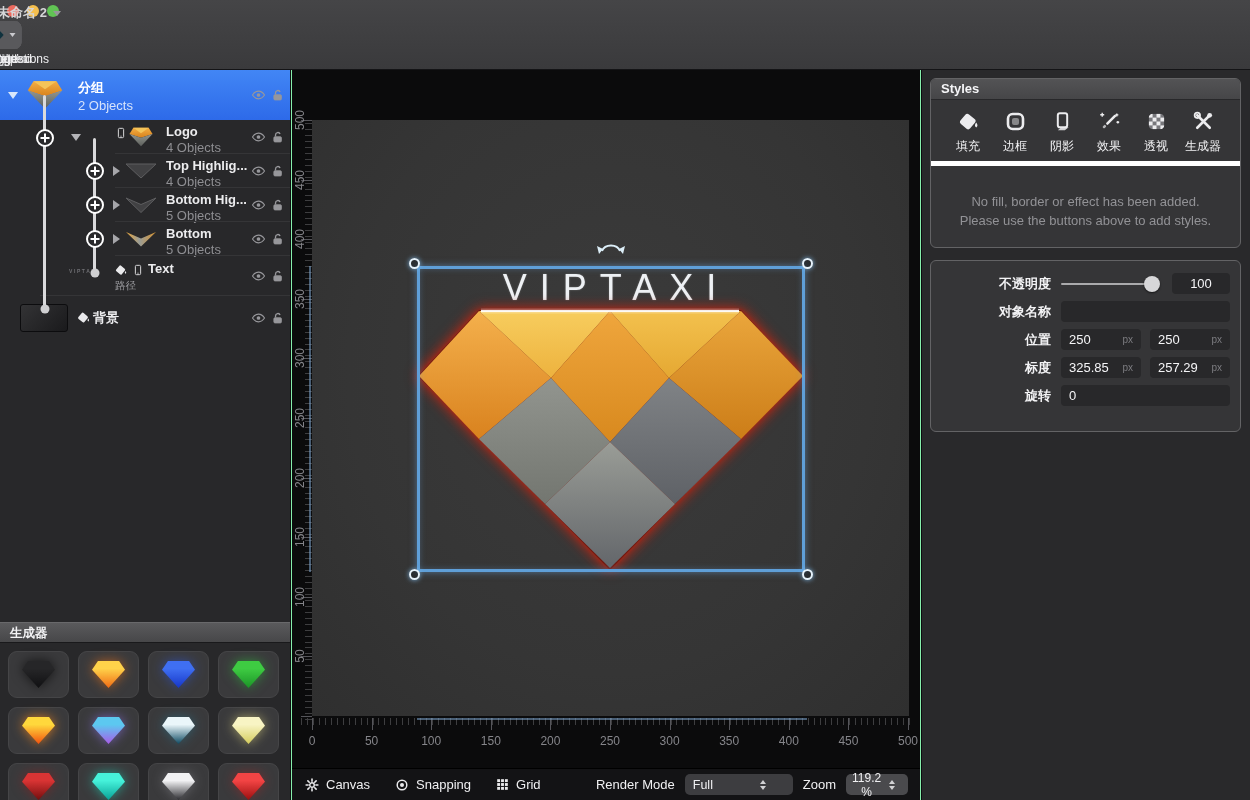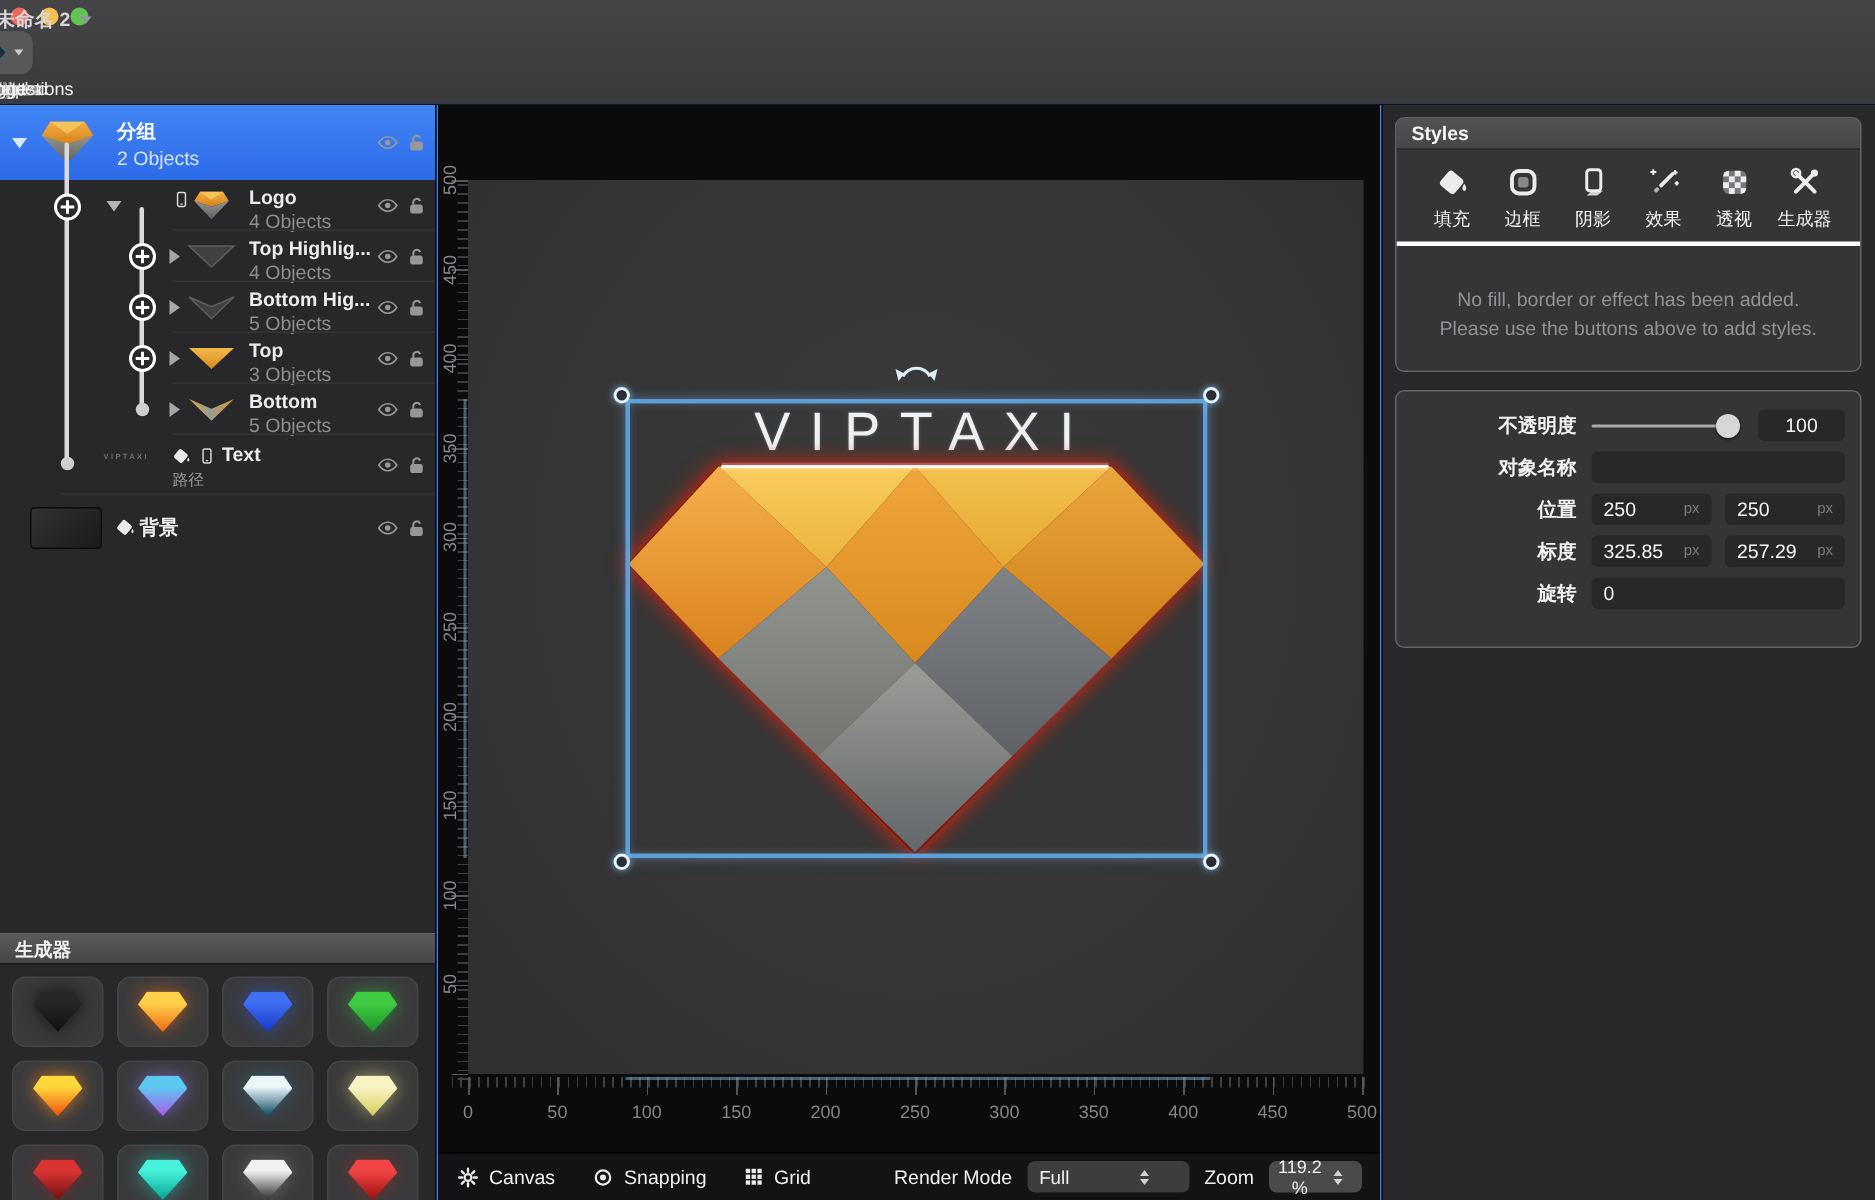--- a/index.html
+++ b/index.html
@@ -1,18 +1,18 @@
 <!DOCTYPE html>
 <html><head>
 <meta charset="utf-8">
 <style>
   * { margin:0; padding:0; box-sizing:border-box; }
   html,body { width:1250px; height:800px; overflow:hidden; background:#1a1a1c;
               font-family:"Liberation Sans","DejaVu Sans",sans-serif; }
-  .window { position:relative; width:1250px; height:800px; background:#3b82f6; overflow:hidden; }
+  .window { position:relative; width:1250px; height:800px; background:#86efac; overflow:hidden; }
 
   
   .chrome { position:absolute; top:0; left:0; right:0; height:70px;
             background:linear-gradient(#454547,#3a3a3c); border-bottom:1px solid #141416; z-index:20; }
   .tl-dot { position:absolute; top:5px; width:12px; height:12px; border-radius:50%; }
   .tl-red    { left:7px;  background:#ec6a5e; }
   .tl-yellow { left:27px; background:#f5bf4f; }
   .tl-green  { left:47px; background:#61c454; }
   .win-title { position:absolute; top:4px; left:50%; transform:translateX(-50%);
                display:flex; align-items:center; gap:6px; font-size:13px; font-weight:700; color:#d6d6d8; }
@@ -170,21 +170,21 @@
 
   
   .rightpanel { position:absolute; top:70px; left:921px; right:0; bottom:0; background:#29292b;
                 border-left:1px solid #0c0c0e; z-index:10; }
   .panel-box { position:absolute; left:8px; right:9px; border:1px solid #636365; border-radius:6px;
                background:#353537; overflow:hidden; }
   .styles-box { top:8px; height:170px; }
   .general-box { top:190px; height:172px; }
   .panel-header { height:21px; background:linear-gradient(#535355,#464648); border-bottom:1px solid #28282a;
                   color:#f5f5f7; font-weight:700; font-size:13px; padding:2px 10px 0; }
-  .styles-buttons { display:flex; justify-content:space-between; padding:9px 14px 6px; border-bottom:3px solid #ffffff; }
+  .styles-buttons { display:flex; justify-content:space-between; padding:9px 14px 6px; border-bottom:5px solid #ffffff; }
   .style-btn { display:flex; flex-direction:column; align-items:center; gap:4px; width:46px; }
   .sicon { width:25px; height:25px; }
   .slabel { font-size:12px; color:#f2f2f4; white-space:nowrap; }
   .styles-empty { padding:27px 22px; text-align:center; color:#929296; font-size:13px; line-height:1.45; }
 
   .general-grid { padding:12px 10px 8px; display:grid; grid-template-columns:110px 1fr;
                   row-gap:7px; column-gap:10px; align-items:center; }
   .g-label { text-align:right; color:#f2f2f4; font-size:13px; font-weight:700; }
   .g-opacity { display:flex; align-items:center; gap:12px; }
   .slider { position:relative; flex:1; height:16px; }
@@ -677,36 +677,20 @@
           <div class="lr-count">5 Objects</div>
         </div>
         <svg class="row-icon eye-pos">
             <use href="#sym-eye-icon"></use>
           </svg>
         <svg class="row-icon lock-pos">
             <use href="#sym-lock-icon"></use>
           </svg>
       </div>
 
-      <div class="layer-row row-sub">
-        <span class="disc disc-right"></span>
-        <svg class="thumb">
-            <use href="#sym-tri-orange-thumb"></use>
-          </svg>
-        <div class="lr-text">
-          <div class="lr-name">Top</div>
-          <div class="lr-count">3 Objects</div>
-        </div>
-        <svg class="row-icon eye-pos">
-            <use href="#sym-eye-icon"></use>
-          </svg>
-        <svg class="row-icon lock-pos">
-            <use href="#sym-lock-icon"></use>
-          </svg>
-      </div>
 
       <div class="layer-row row-sub">
         <span class="disc disc-right"></span>
         <svg class="thumb">
             <use href="#sym-v-mixed-thumb"></use>
           </svg>
         <div class="lr-text">
           <div class="lr-name">Bottom</div>
           <div class="lr-count">5 Objects</div>
         </div>

